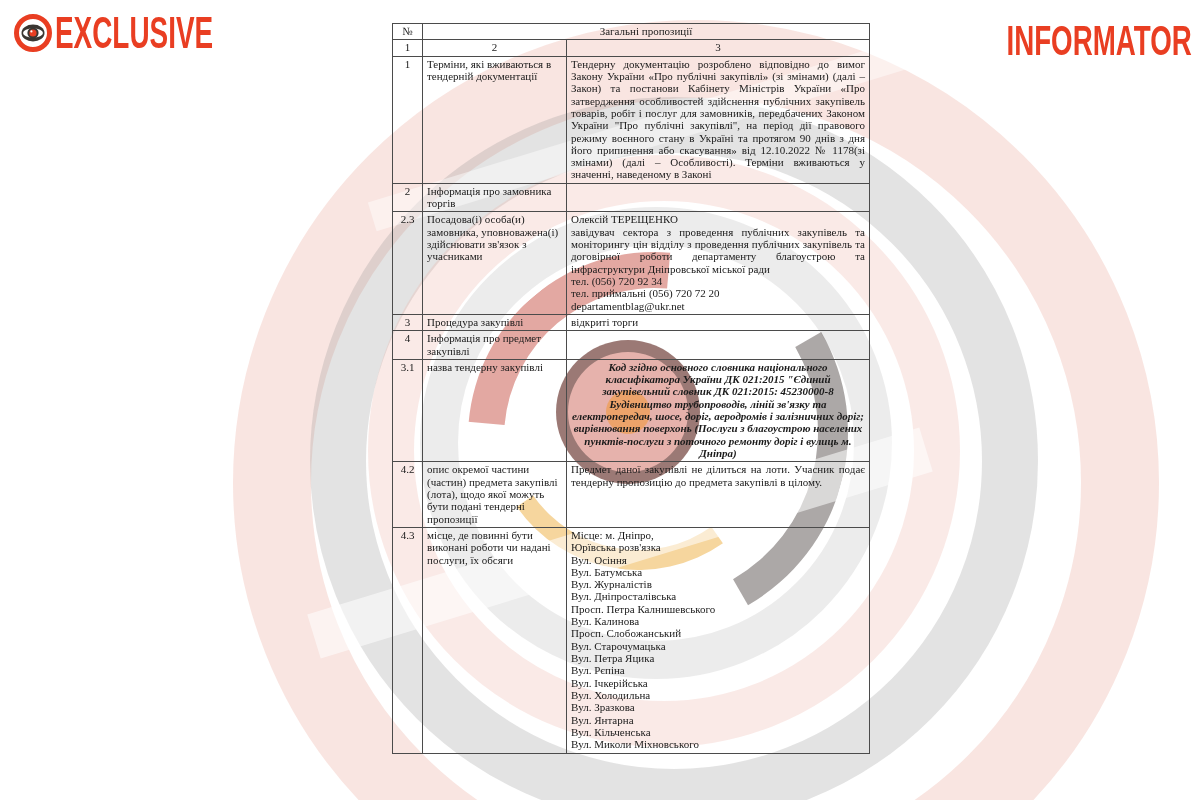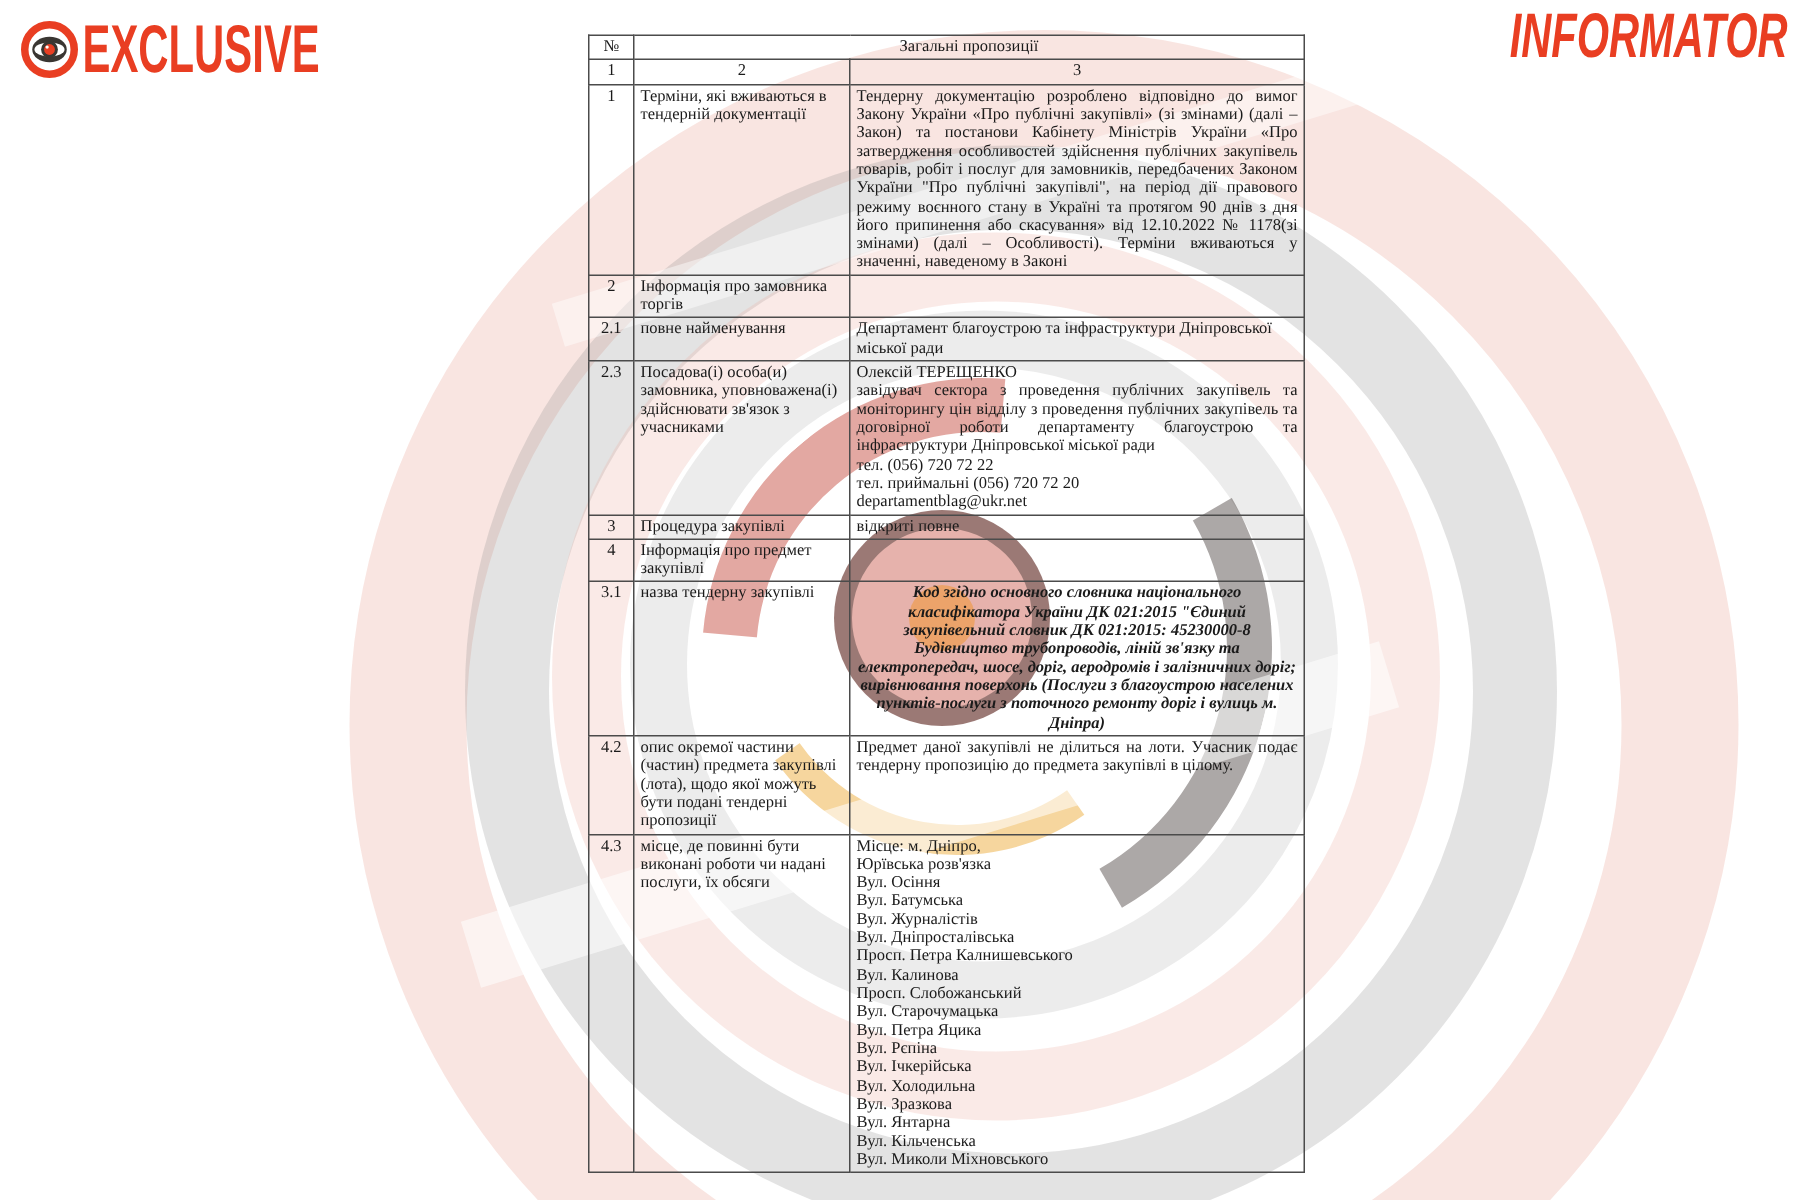--- a/index.html
+++ b/index.html
@@ -25,21 +25,21 @@
   .streak{position:absolute;left:300px;top:520px;width:640px;height:46px;background:rgba(255,255,255,0.55);transform:rotate(-17deg);}
   .streak2{position:absolute;left:360px;top:120px;width:560px;height:30px;background:rgba(255,255,255,0.45);transform:rotate(-17deg);}
   
   .logo-left{position:absolute;left:14px;top:14px;display:flex;align-items:flex-start;z-index:3;}
   .logo-left .eye-icon{width:38px;height:38px;margin-right:3px;}
   .logo-word{
     color:#E93E22;font-family:"Liberation Sans",sans-serif;font-weight:bold;
     font-size:45px;line-height:38px;letter-spacing:0px;
     transform:scale(0.62,1);transform-origin:left center;white-space:nowrap;
   }
-  .logo-right{position:absolute;right:8px;top:4px;z-index:3;font-style:italic;}
+  .logo-right{position:absolute;right:8px;top:21px;z-index:3;}
   .logo-word-r{
     color:#E93E22;font-family:"Liberation Sans",sans-serif;font-weight:bold;
     font-size:42px;line-height:40px;
     transform:scale(0.66,1);transform-origin:right center;white-space:nowrap;
   }
   
   table.doc{
     position:absolute;left:392px;top:23px;width:477px;z-index:2;
     border-collapse:collapse;table-layout:fixed;
     font-size:11px;line-height:1.12;color:#1a1a1a;background:transparent;
@@ -111,37 +111,32 @@
         <td class="c-num">1</td>
         <td class="c-label">Терміни, які вживаються в тендерній документації</td>
         <td class="c-val justify">Тендерну документацію розроблено відповідно до вимог Закону України «Про публічні закупівлі» (зі змінами) (далі – Закон) та постанови Кабінету Міністрів України «Про затвердження особливостей здійснення публічних закупівель товарів, робіт і послуг для замовників, передбачених Законом України "Про публічні закупівлі", на період дії правового режиму воєнного стану в Україні та протягом 90 днів з дня його припинення або скасування» від 12.10.2022 № 1178(зі змінами) (далі – Особливості). Терміни вживаються у значенні, наведеному в Законі</td>
       </tr>
       <tr>
         <td class="c-num">2</td>
         <td class="c-label">Інформація про замовника торгів</td>
         <td class="c-val"></td>
       </tr>
       <tr>
-        <td class="c-num">2.1</td>
-        <td class="c-label">повне найменування</td>
-        <td class="c-val">Департамент благоустрою та інфраструктури Дніпровської міської ради</td>
-      </tr>
-      <tr>
         <td class="c-num">2.3</td>
         <td class="c-label">Посадова(і) особа(и) замовника, уповноважена(і) здійснювати зв'язок з учасниками</td>
         <td class="c-val justify">Олексій ТЕРЕЩЕНКО
 завідувач сектора з проведення публічних закупівель та моніторингу цін відділу з проведення публічних закупівель та договірної роботи департаменту благоустрою та інфраструктури Дніпровської міської ради
-тел. (056) 720 72 22
+тел. (056) 720 92 34
 тел. приймальні (056) 720 72 20
 departamentblag@ukr.net</td>
       </tr>
       <tr>
         <td class="c-num">3</td>
         <td class="c-label">Процедура закупівлі</td>
-        <td class="c-val">відкриті повне</td>
+        <td class="c-val">відкриті торги</td>
       </tr>
       <tr>
         <td class="c-num">4</td>
         <td class="c-label">Інформація про предмет закупівлі</td>
         <td class="c-val"></td>
       </tr>
       <tr>
         <td class="c-num">3.1</td>
         <td class="c-label">назва тендерну закупівлі</td>
         <td class="c-val center-emph">Код згідно основного словника національного класифікатора України ДК 021:2015 "Єдиний закупівельний словник ДК 021:2015: 45230000-8 Будівництво трубопроводів, ліній зв'язку та електропередач, шосе, доріг, аеродромів і залізничних доріг; вирівнювання поверхонь (Послуги з благоустрою населених пунктів-послуги з поточного ремонту доріг і вулиць м. Дніпра)</td>

